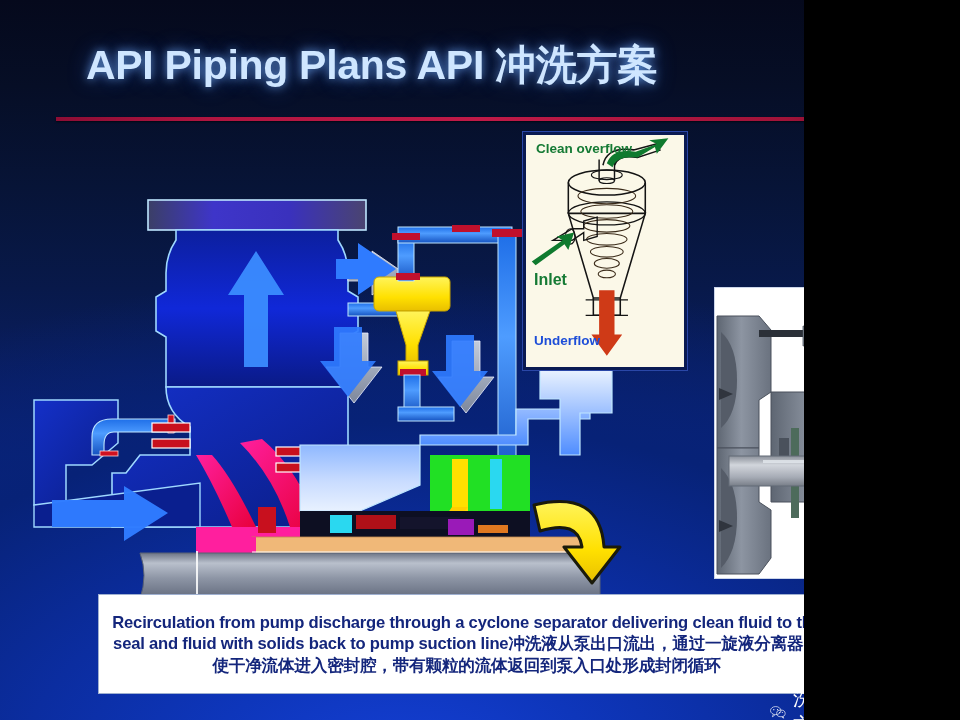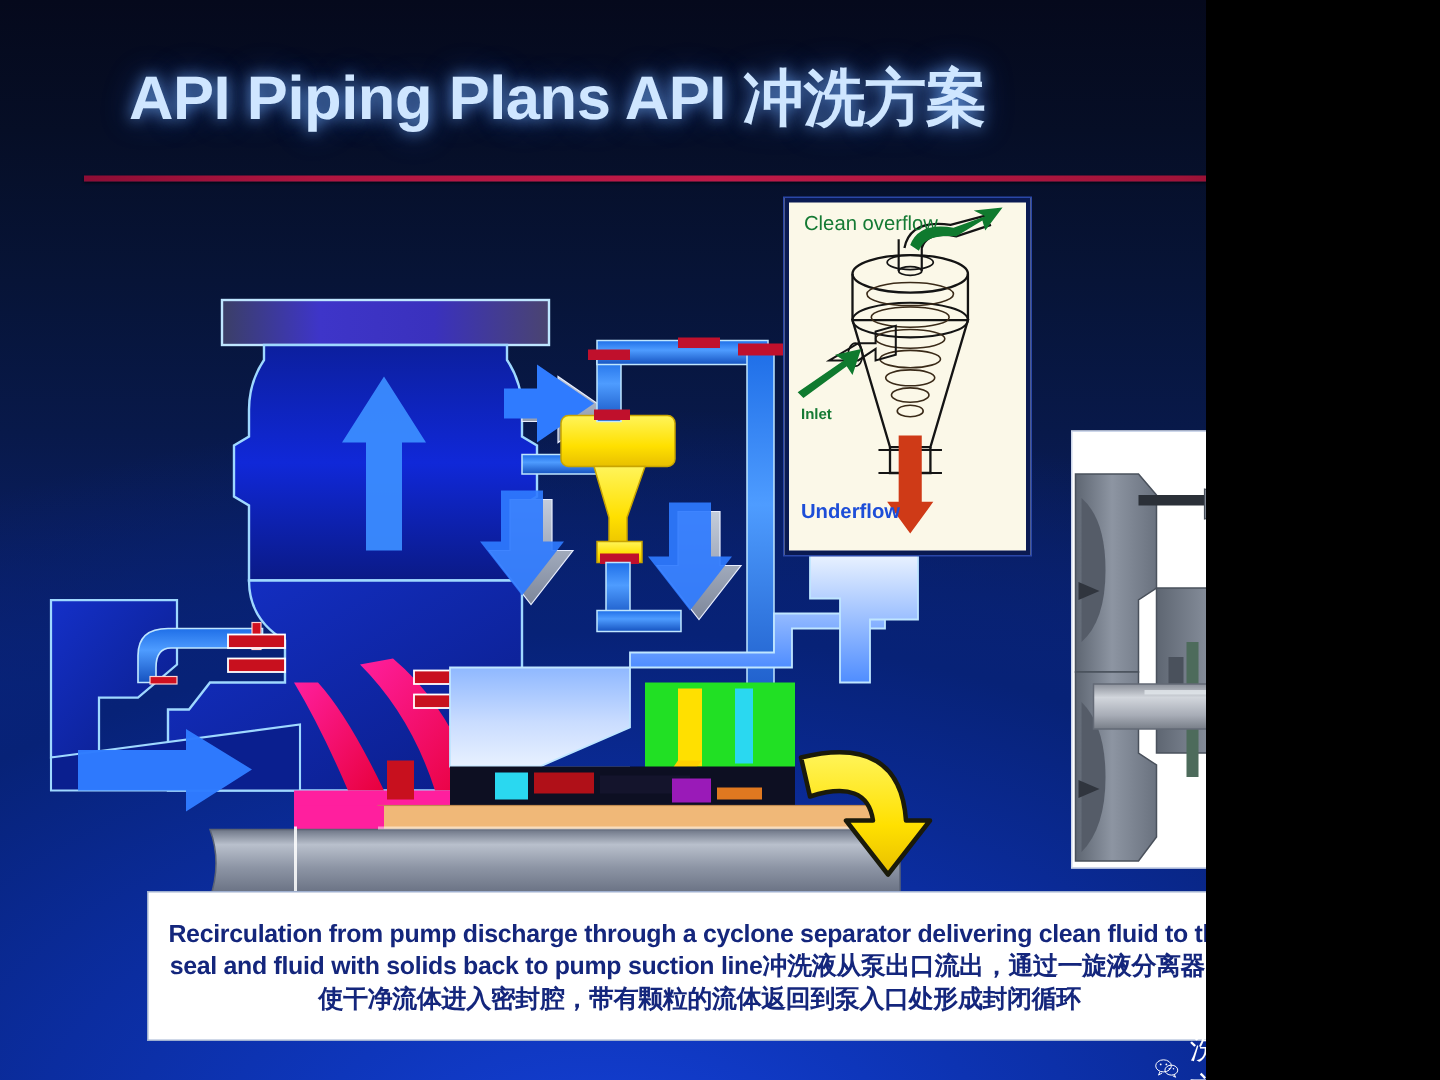--- a/index.html
+++ b/index.html
@@ -45,22 +45,22 @@
     -webkit-background-clip:text;background-clip:text;color:transparent;
     text-shadow:0 0 0 #ffd02a;
     letter-spacing:-2px;
   }
 
   
   #cyclone-inset{
     position:absolute;left:523px;top:132px;width:158px;height:232px;
     background:#fbf8e8;border:3px solid #0a1a52;box-shadow:0 0 0 1px #2a47a8;
   }
-  #cyc-clean{position:absolute;left:10px;top:6px;font-size:13.5px;font-weight:normal;color:#157a34;}
-  #cyc-inlet{position:absolute;left:8px;top:136px;font-size:10px;font-weight:bold;color:#157a34;}
+  #cyc-clean{position:absolute;left:10px;top:6px;font-size:13.5px;font-weight:bold;color:#157a34;}
+  #cyc-inlet{position:absolute;left:8px;top:136px;font-size:16px;font-weight:bold;color:#157a34;}
   #cyc-under{position:absolute;left:8px;top:198px;font-size:13.5px;font-weight:bold;color:#1d4ed8;}
 
   
   #seal-photo{
     position:absolute;left:714px;top:287px;width:215px;height:290px;
     background:#ffffff;border:1px solid #ccd6ea;overflow:hidden;
   }
 
   
   #caption-box{

